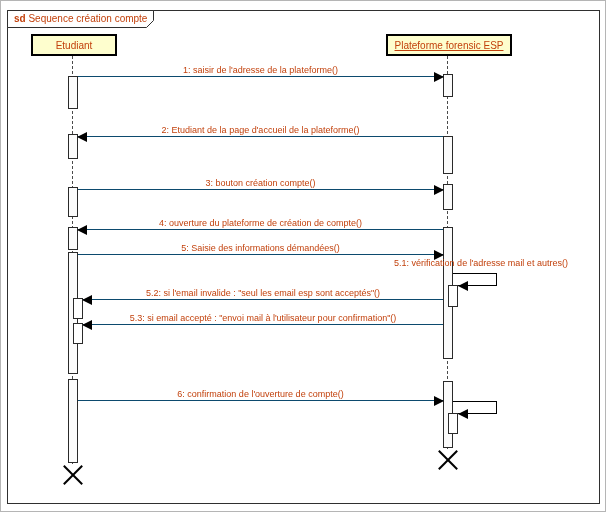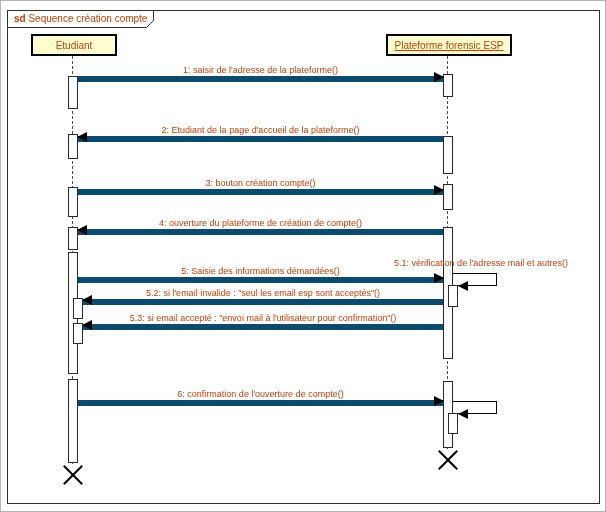--- a/index.html
+++ b/index.html
@@ -39,30 +39,30 @@
   .a6 { left:67px; top:378px; height:84px; }
   .b1 { left:442px; top:73px;  height:23px; }
   .b2 { left:442px; top:135px; height:38px; }
   .b3 { left:442px; top:183px; height:26px; }
   .b4 { left:442px; top:226px; height:132px; }
   .n51{ left:447px; top:284px; height:22px; background:#fff; }
   .b5 { left:442px; top:380px; height:67px; }
   .n61{ left:447px; top:412px; height:21px; background:#fff; }
 
   
-  .msg { position:absolute; height:12px; border-bottom:6px solid #0c4a6e; }
+  .msg { position:absolute; height:12px; border-bottom:1px solid #0c4a6e; }
   .mlabel { position:absolute; left:0; right:0; bottom:1px; text-align:center; font-size:9px; white-space:nowrap; }
   .arrow { position:absolute; width:0; height:0; border-top:5px solid transparent; border-bottom:5px solid transparent; }
   .arrow.r { right:-1px; bottom:-6px; border-left:10px solid #000; }
   .arrow.l { left:-1px;  bottom:-6px; border-right:10px solid #000; }
   .m1 { left:77px; top:63px;  width:365px; }
   .m2 { left:77px; top:123px; width:365px; }
   .m3 { left:77px; top:176px; width:365px; }
   .m4 { left:77px; top:216px; width:365px; }
-  .m5 { left:77px; top:241px; width:365px;margin-top:23px; }
+  .m5 { left:77px; top:241px; width:365px; }
   .m52{ left:82px; top:286px; width:360px; }
   .m53{ left:82px; top:311px; width:360px; }
   .m6 { left:77px; top:387px; width:365px; }
 
   
   .slabel { position:absolute; width:220px; text-align:center; font-size:9px; white-space:nowrap; }
   .lab51 { left:370px; top:257px; }
   .lab61 { left:370px; top:390px; }
   .loop { position:absolute; width:44px; height:13px; box-sizing:border-box;
           border:1px solid #000; border-left:none; }

